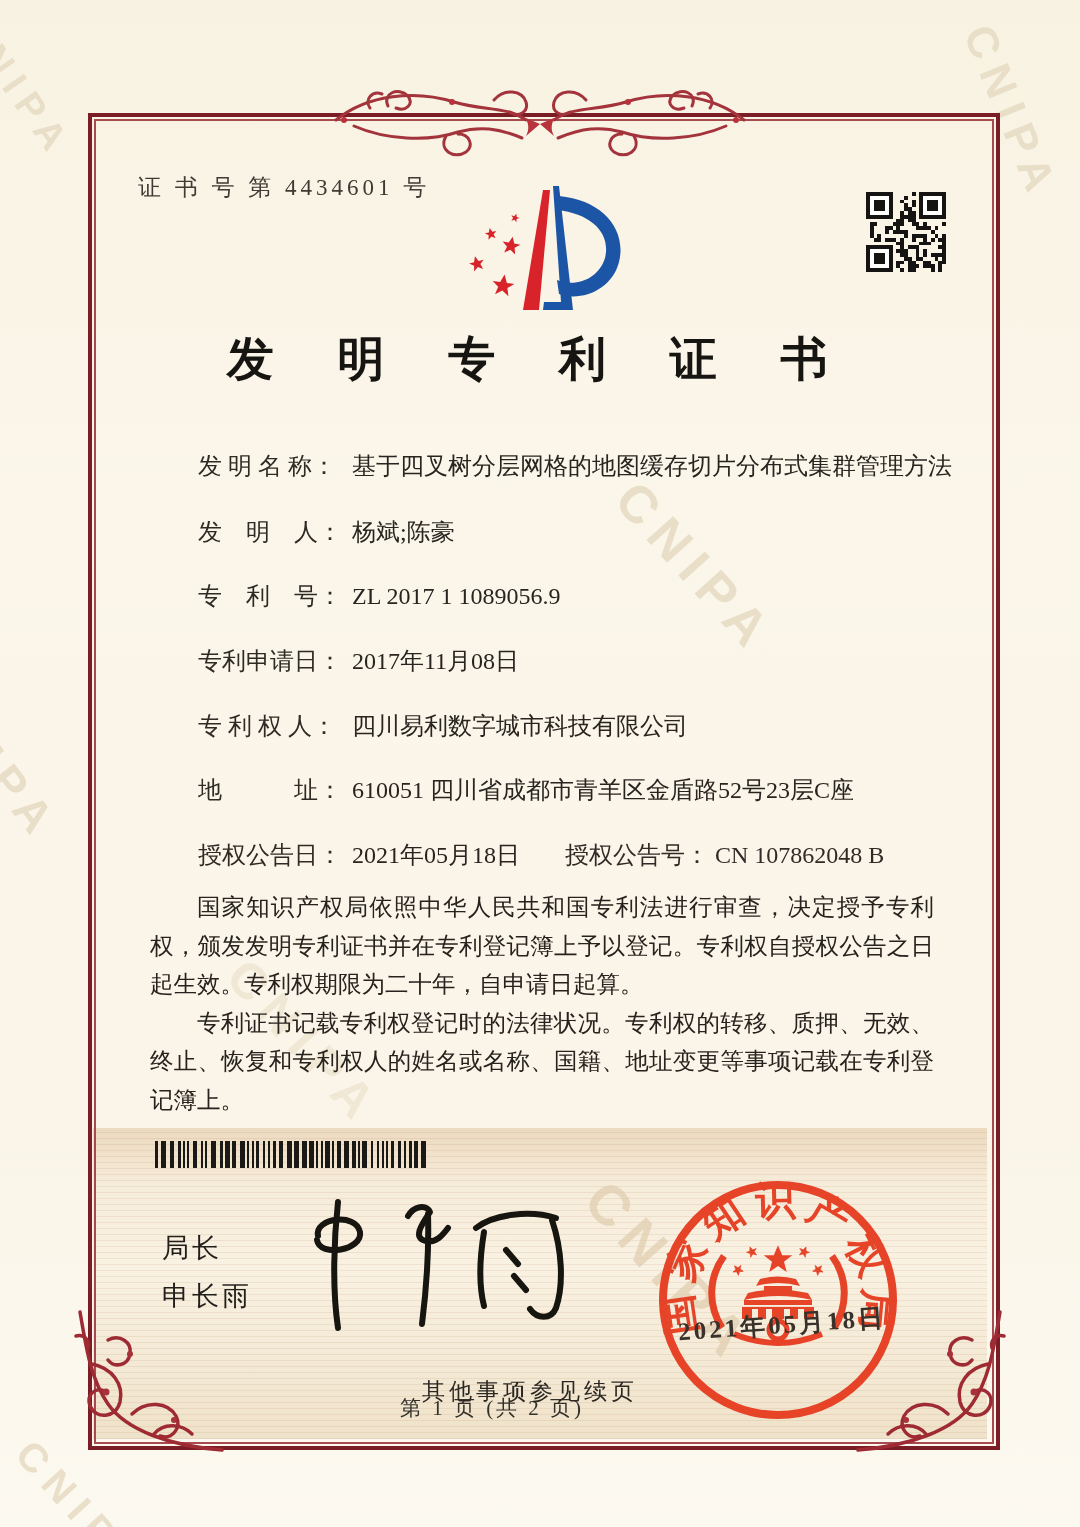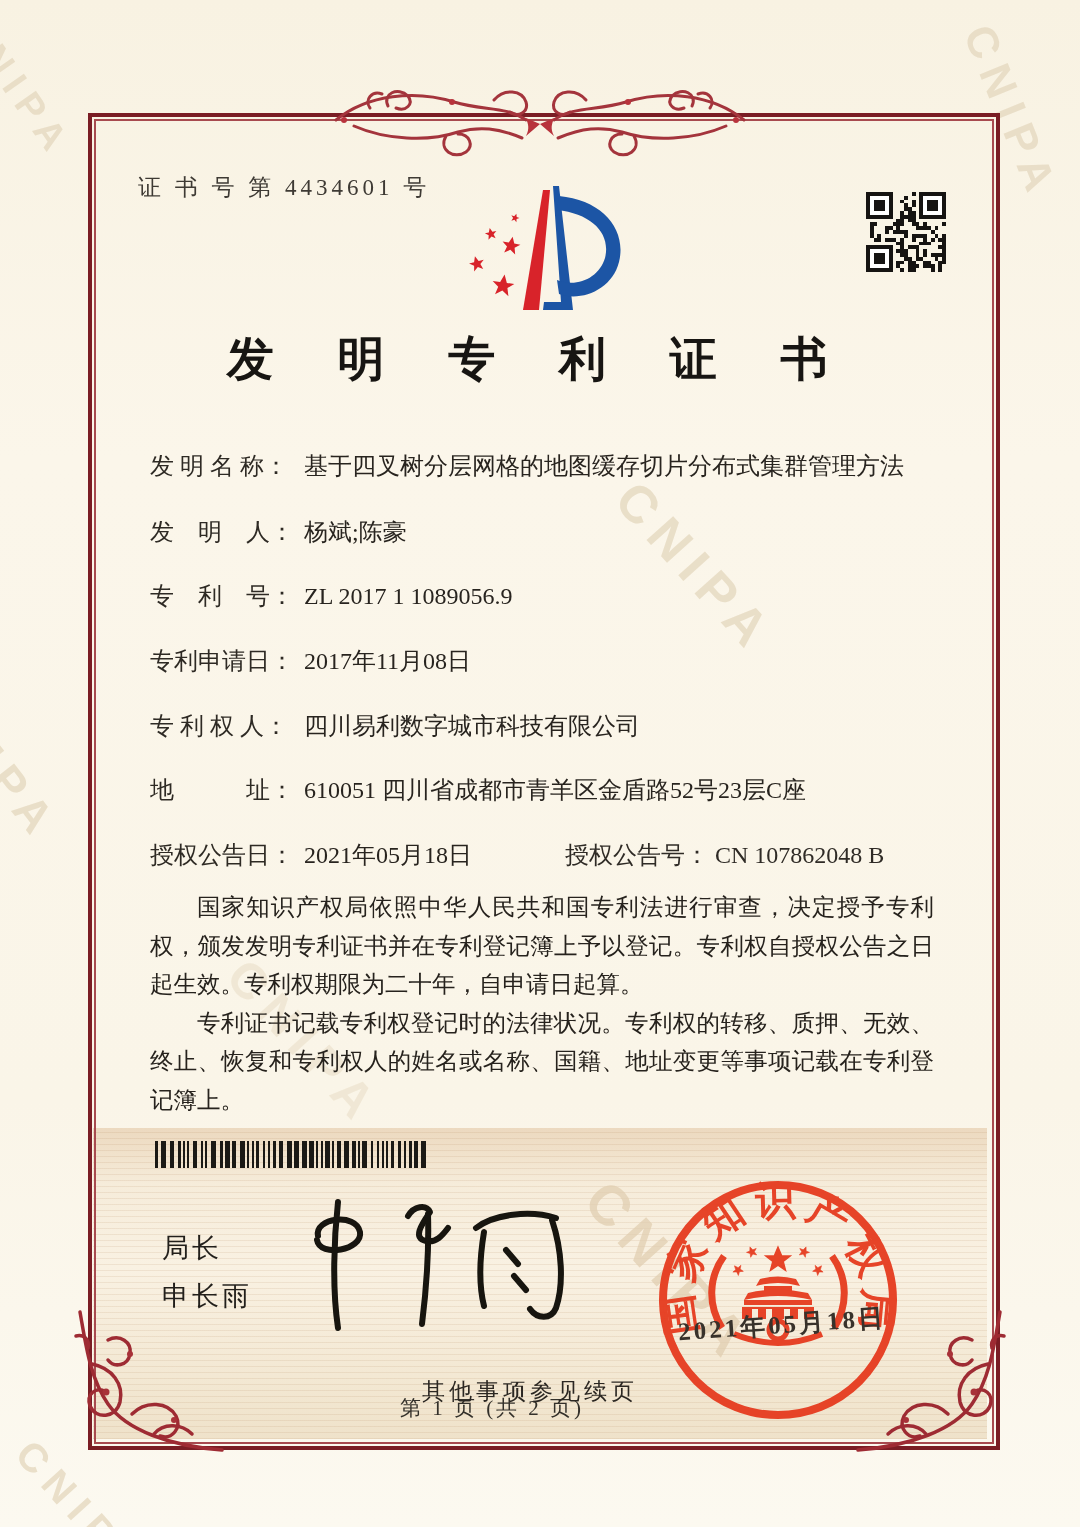--- a/index.html
+++ b/index.html
@@ -16,21 +16,21 @@
   .frame{position:absolute;left:88px;top:113px;width:904px;height:1329px;border:4px solid #7a1d24;
          z-index:3;pointer-events:none;}
   .frame-inner{position:absolute;inset:2px;border:2px solid #a84a4f;}
   .ornament{position:absolute;z-index:4;}
   .cert-no{position:absolute;left:138px;top:172px;font-size:23px;letter-spacing:4px;color:#3e3a34;z-index:5;text-align:center;}
   .logo{position:absolute;left:455px;top:182px;z-index:5;}
   .qr{position:absolute;left:866px;top:192px;width:80px;height:80px;z-index:5;}
   .title{position:absolute;left:0;top:328px;width:100%;text-align:center;font-size:47px;font-weight:700;
          letter-spacing:26px;color:#171512;z-index:5;}
   .row{position:absolute;left:150px;z-index:5;font-size:24px;white-space:nowrap;}
-  .row .lbl{display:inline-block;min-width:148px;color:#2e2a24;}
+  .row .lbl{display:inline-block;min-width:148px;color:#2e2a24;margin-left:48px;}
   .row .val{color:#28241f;}
   .r1{top:450px}.r2{top:516px}.r3{top:580px}.r4{top:645px}.r5{top:710px}.r6{top:774px}.r7{top:839px}
   .grant2{position:absolute;left:565px;top:839px;font-size:24px;z-index:5;white-space:nowrap;}
   .paras{position:absolute;left:150px;top:888px;width:784px;z-index:5;font-size:23.5px;line-height:38.5px;
          color:#26221d;}
   .paras p{margin:0;text-indent:2em;text-align:justify;}
   .barcode{position:absolute;left:155px;top:1141px;z-index:5;}
   .officer{position:absolute;left:162px;z-index:5;font-family:"Liberation Sans","DejaVu Sans",sans-serif;
            font-size:27px;letter-spacing:3px;color:#221f1b;}
   .officer.t{top:1230px}.officer.n{top:1278px}

